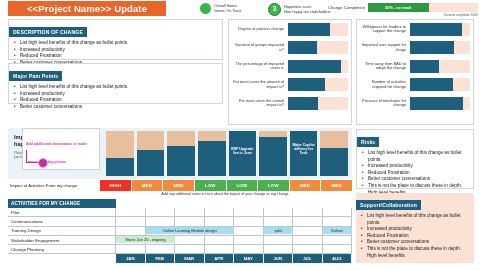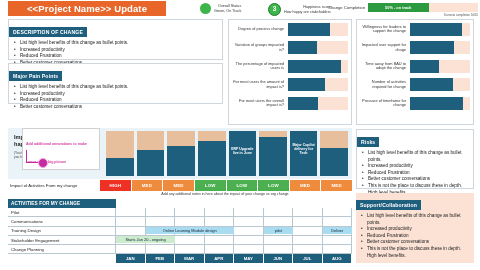--- a/index.html
+++ b/index.html
@@ -6,21 +6,21 @@
   body{
     width:480px;height:270px;overflow:hidden;
     background:#ffffff;
     font-family:"Liberation Sans","DejaVu Sans",sans-serif;
     color:#222;
     position:relative;
   }
   .page{position:absolute;inset:0;background:#fff;}
 
   
-  .header{position:absolute;left:0;top:0;width:480px;height:16px;text-align:right;}
+  .header{position:absolute;left:0;top:0;width:480px;height:16px;}
   .title-chip{
     position:absolute;left:8px;top:1px;width:158px;height:15px;
     background:#e8662a;color:#fff;font-size:9.5px;font-weight:bold;
     display:flex;align-items:center;justify-content:center;letter-spacing:.1px;
   }
   .kpi{position:absolute;display:flex;align-items:center;gap:3px;}
   .kpi .dot{
     width:11px;height:11px;border-radius:50%;
     display:flex;align-items:center;justify-content:center;
     color:#fff;font-size:6.5px;font-weight:bold;line-height:1;

